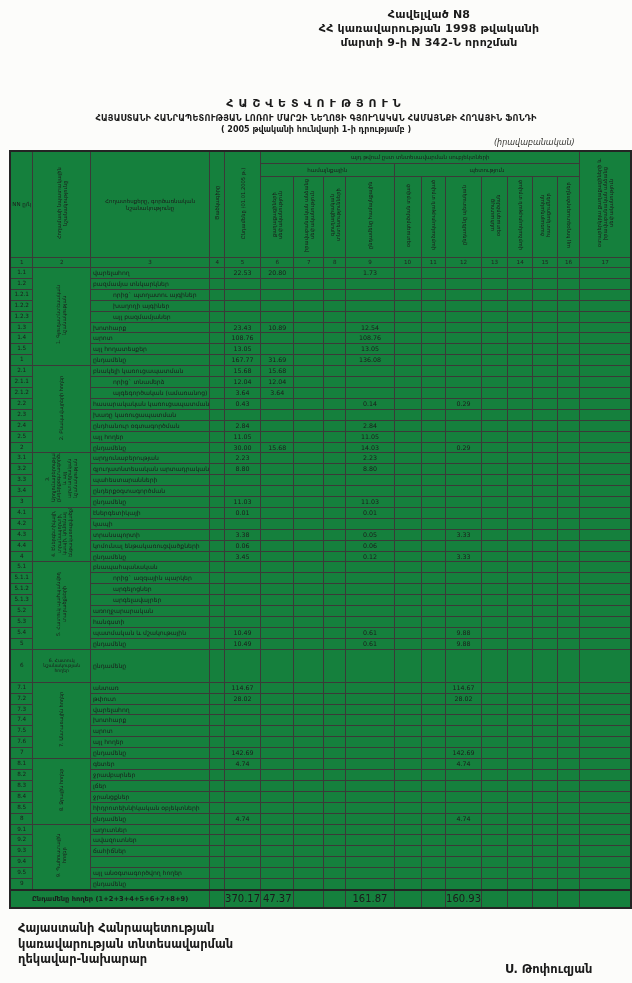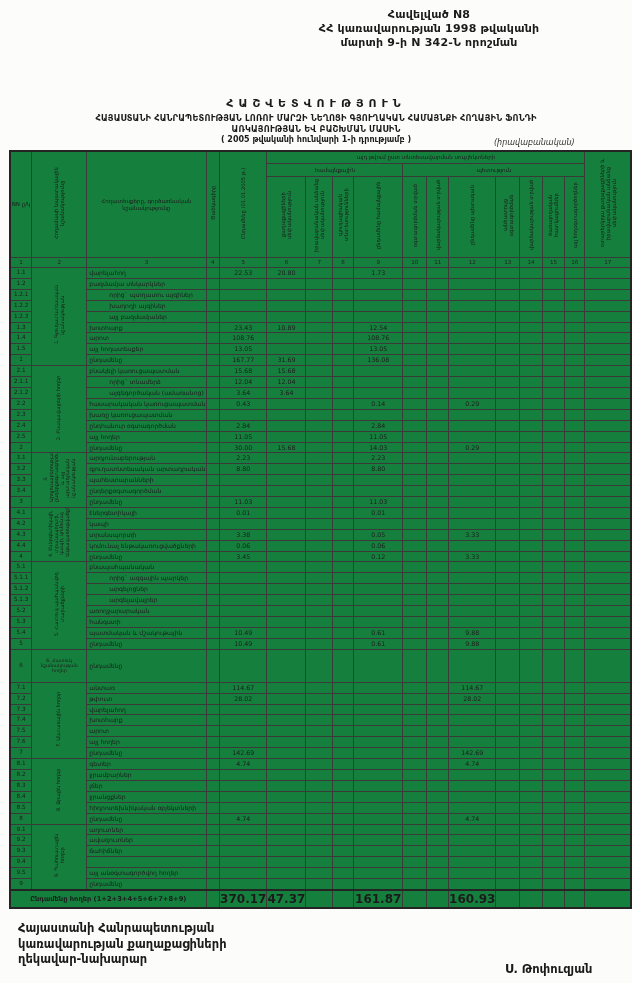--- a/index.html
+++ b/index.html
@@ -32,37 +32,36 @@
   .c-num{text-align:center;font-size:5.7px}
   .c-label{padding-left:2px;white-space:nowrap}
   .c-label.ind{padding-left:22px}
   .c-val{text-align:center;font-size:6.3px}
   .grp{text-align:center}
   .grp .vt{font-size:4.9px;line-height:5.6px}
   .hz-grp{font-size:4.6px;line-height:5.4px;text-align:center;padding:0 2px;white-space:normal}
   tr.sec-start td{border-top:1.6px solid #242424}
   tr.grand td{height:16px;border-top:2px solid #242424;line-height:16px}
   .g-label{font-size:6.7px;text-align:center;font-weight:bold;white-space:nowrap}
-  tr.grand .c-val{font-weight:bold;font-size:12px}
+  tr.grand .c-val{font-weight:normal;font-size:10px}
   .footer{position:absolute;top:921px;left:18px;font-size:11.5px;font-weight:bold;line-height:15.5px}
   .signature{position:absolute;top:962px;left:505px;font-size:11.5px;font-weight:bold}
 </style>
 </head>
 <body>
 
 <div class="appendix">
   <div>Հավելված N8</div>
   <div>ՀՀ կառավարության 1998 թվականի</div>
   <div>մարտի 9-ի N 342-Ն որոշման</div>
 </div>
 
 <div class="title-block">
   <div class="main-title">ՀԱՇՎԵՏՎՈՒԹՅՈՒՆ</div>
   <div class="sub">ՀԱՅԱՍՏԱՆԻ ՀԱՆՐԱՊԵՏՈՒԹՅԱՆ ԼՈՌՈՒ ՄԱՐԶԻ ՆԵՂՈՑԻ ԳՅՈՒՂԱԿԱՆ ՀԱՄԱՅՆՔԻ ՀՈՂԱՅԻՆ ՖՈՆԴԻ</div>
-  <div class="sub">ԱՌԿԱՅՈՒԹՅԱՆ ԵՎ ԲԱՇԽՄԱՆ ՄԱՍԻՆ</div>
   <div class="date-note">( 2005 թվականի հունվարի 1-ի դրությամբ )</div>
 </div>
 
 <div class="units">(իրավաբանական)</div>
 
 <table>
     <colgroup>
       <col style="width:24px">
       <col style="width:60px">
       <col style="width:86px">
@@ -1143,16 +1142,16 @@
         <td></td>
         <td></td>
         <td></td>
         <td></td>
 </tr>
     </tbody>
   </table>
 
 <div class="footer">
   <div>Հայաստանի Հանրապետության</div>
-  <div>կառավարության քաղաքացիների</div>
+  <div>կառավարության տնտեսավարման</div>
   <div>ղեկավար-նախարար</div>
 </div>
 <div class="signature">Ս. Թոփուզյան</div>
 
 </body></html>

